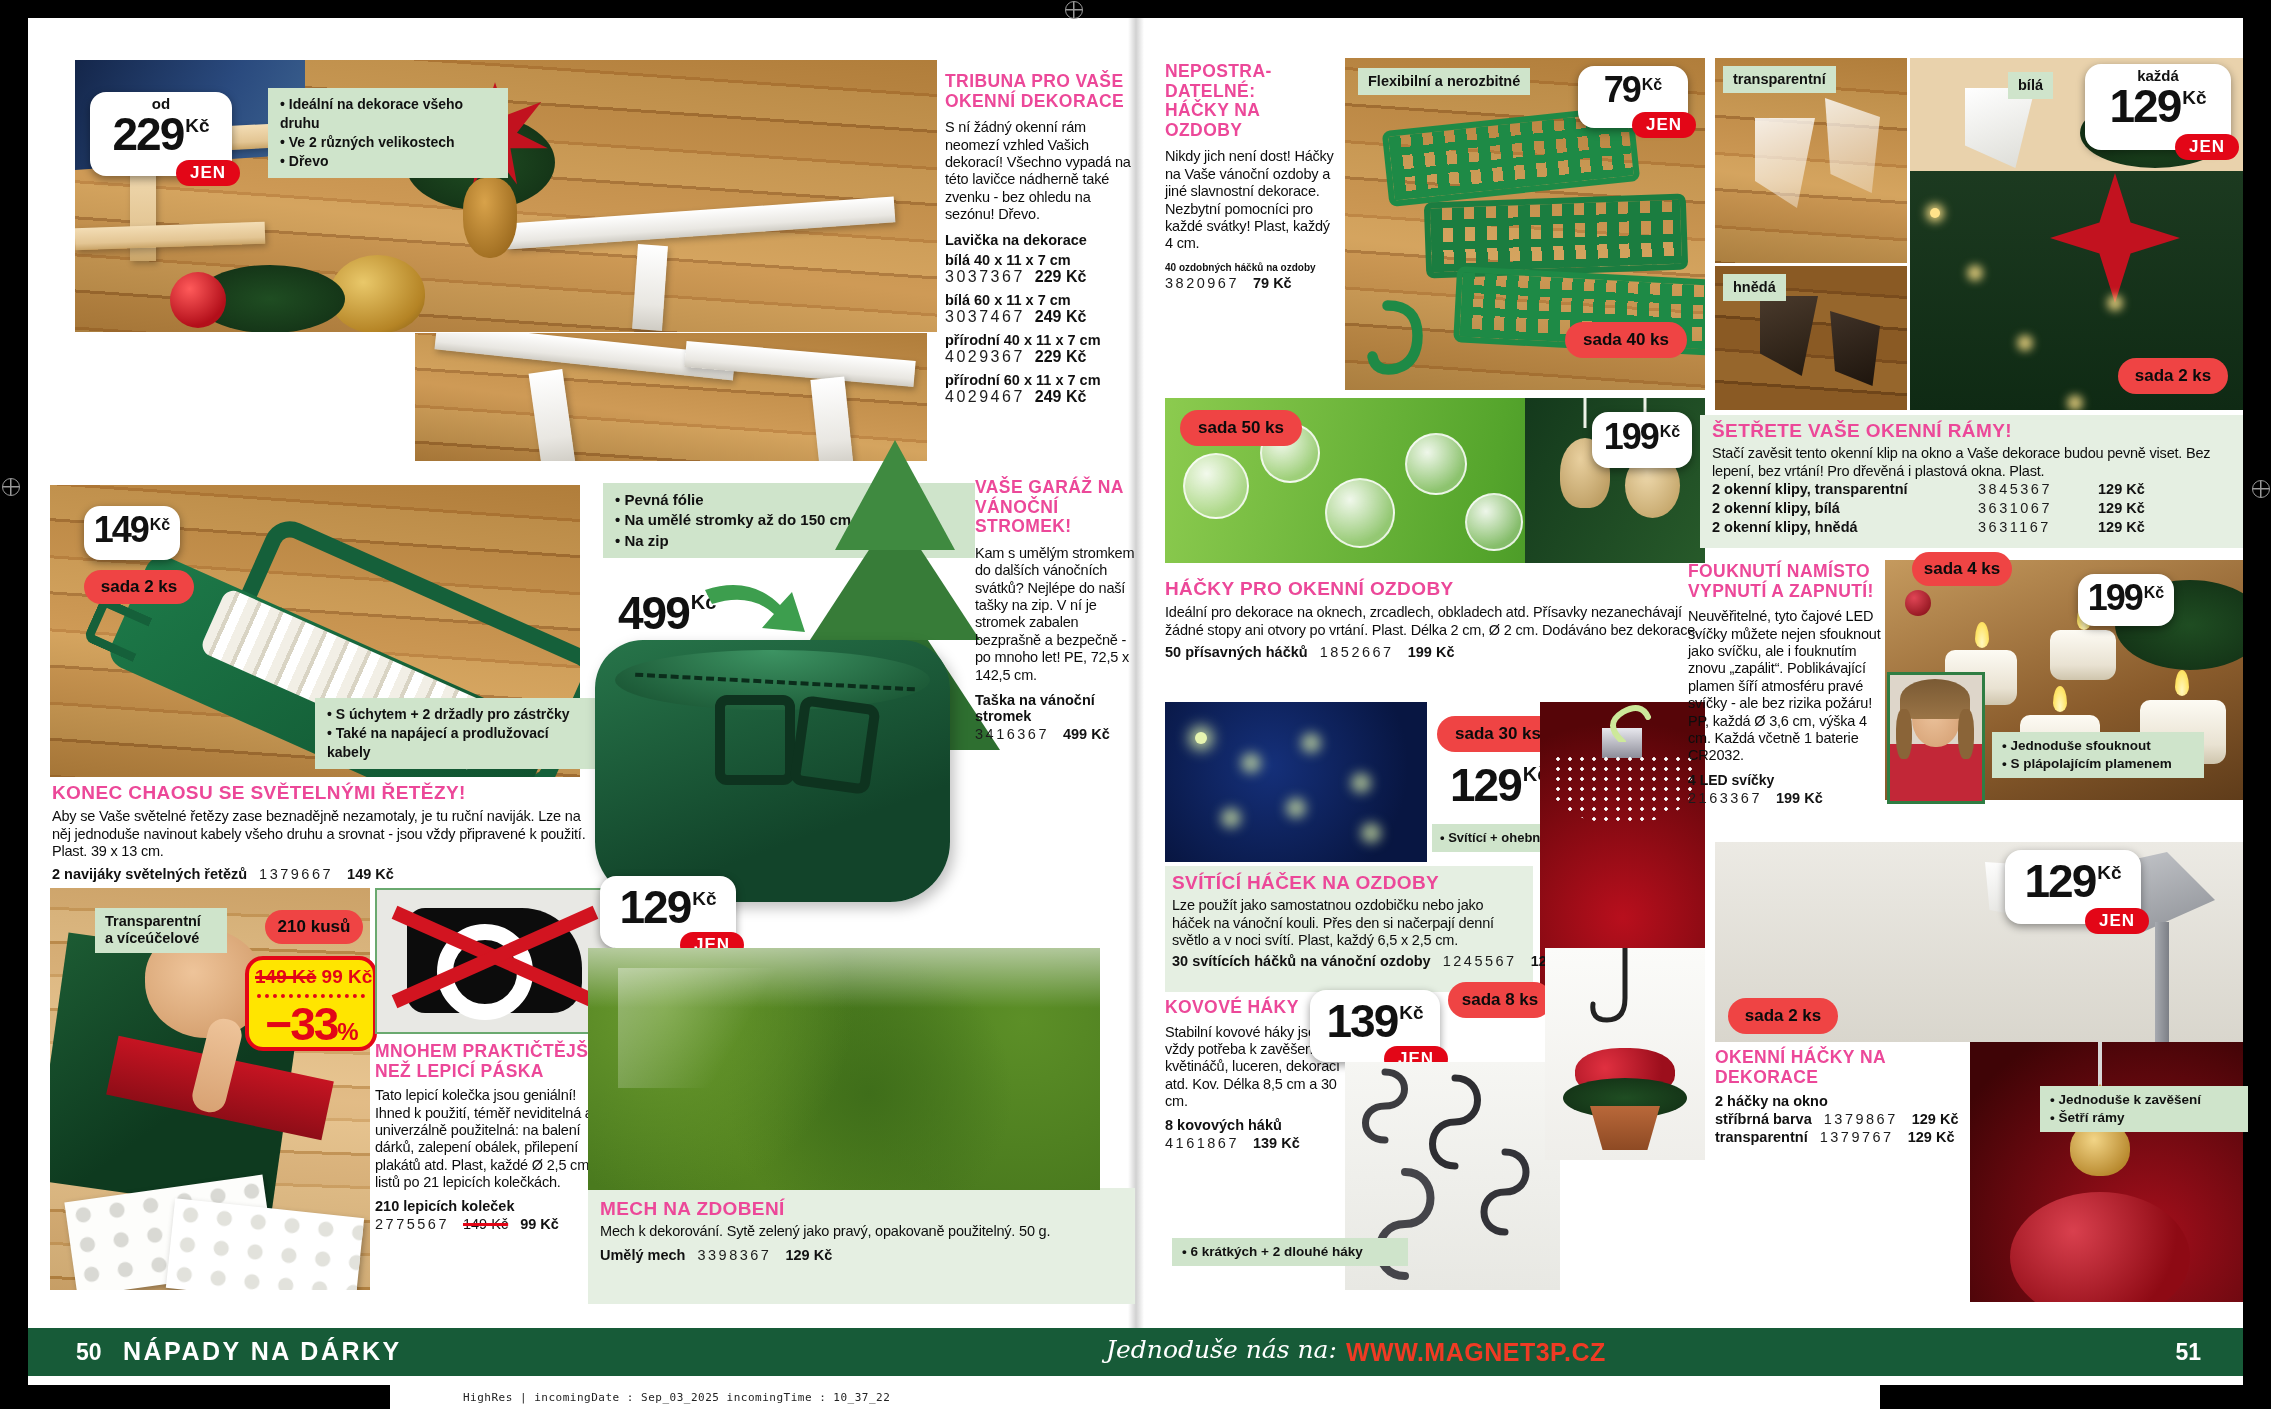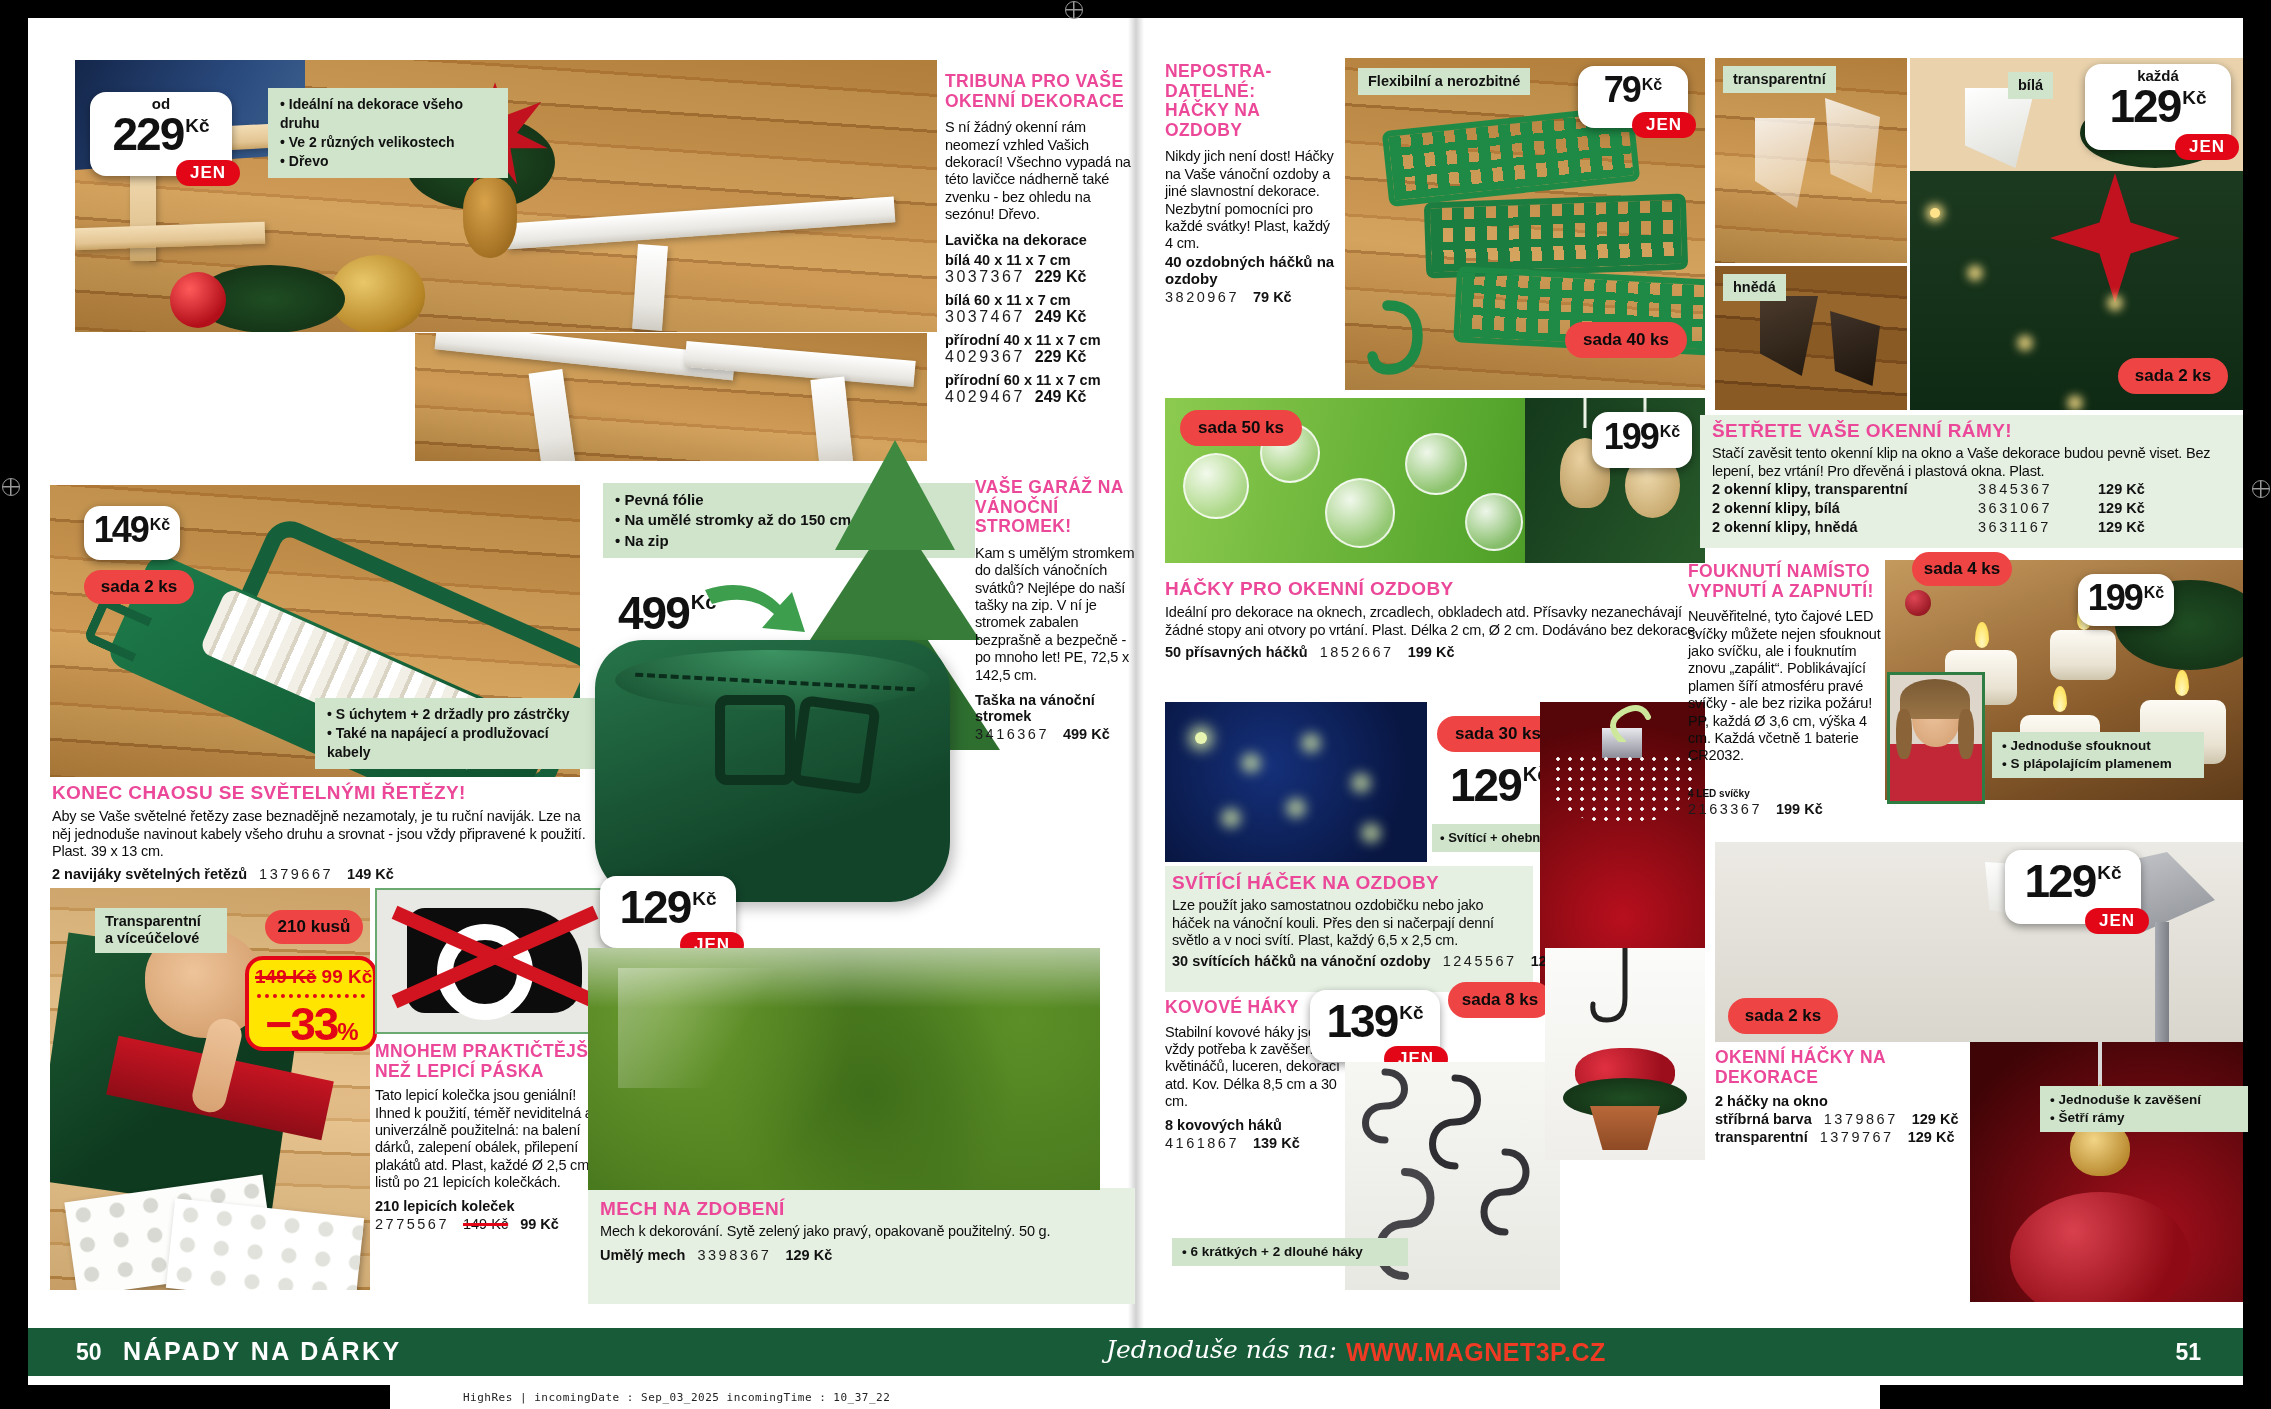--- a/index.html
+++ b/index.html
@@ -278,21 +278,21 @@
       <span class="op">129 Kč</span>
     </div>
   </div>
 
   <div class="abs" style="left:1165px;top:62px;width:172px">
     <div class="h-green h17">NEPOSTRA-
 DATELNÉ:
 HÁČKY NA
 OZDOBY</div>
     <div class="body" style="margin-top:8px">Nikdy jich není dost! Háčky na Vaše vánoční ozdoby a jiné slavnostní dekorace. Nezbytní pomocníci pro každé svátky! Plast, každý 4 cm.</div>
-    <div class="bold" style="margin-top:0;font-size:15px">40 ozdobných háčků na ozdoby</div>
+    <div class="bold" style="margin-top:9px;font-size:10px">40 ozdobných háčků na ozdoby</div>
     <div style="margin-top:2px;font-size:14.5px;white-space:nowrap">
       <span class="code" style="margin-left:0">3820967</span>
       <span class="op">79 Kč</span>
     </div>
   </div>
 
   <div class="abs photo wood" style="left:1345px;top:58px;width:360px;height:332px">
     <div class="abs" style="left:40px;top:60px;width:240px;height:64px;transform:rotate(-6deg);background:repeating-linear-gradient(90deg,#1e8a46 0 12px,transparent 12px 22px),repeating-linear-gradient(0deg,#1e8a46 0 8px,transparent 8px 22px);border:6px solid #1e8a46;border-radius:8px"></div>
     <div class="abs" style="left:80px;top:140px;width:250px;height:64px;transform:rotate(-2deg);background:repeating-linear-gradient(90deg,#1b7d40 0 12px,transparent 12px 22px),repeating-linear-gradient(0deg,#1b7d40 0 8px,transparent 8px 22px);border:6px solid #1b7d40;border-radius:8px"></div>
     <div class="abs" style="left:110px;top:215px;width:250px;height:64px;transform:rotate(3deg);background:repeating-linear-gradient(90deg,#1e8a46 0 12px,transparent 12px 22px),repeating-linear-gradient(0deg,#1e8a46 0 8px,transparent 8px 22px);border:6px solid #1e8a46;border-radius:8px"></div>
@@ -452,21 +452,21 @@
     <div style="display:flex;margin-top:3px">
       <span class="variant" style="width:258px">2 okenní klipy, hnědá</span>
       <span class="code" style="width:110px">3631167</span>
       <span class="op">129 Kč</span>
     </div>
   </div>
 
   <div class="abs" style="left:1688px;top:562px;width:200px">
     <div class="h-green h17">FOUKNUTÍ NAMÍSTO VYPNUTÍ A ZAPNUTÍ!</div>
     <div class="body" style="margin-top:7px">Neuvěřitelné, tyto čajové LED svíčky můžete nejen sfouknout jako svíčku, ale i fouknutím znovu „zapálit“. Poblikávající plamen šíří atmosféru pravé svíčky - ale bez rizika požáru! PP, každá Ø 3,6 cm, výška 4 cm. Každá včetně 1 baterie CR2032.</div>
-    <div class="bold" style="margin-top:23px;font-size:10px">4 LED svíčky</div>
+    <div class="bold" style="margin-top:7px;font-size:14px">4 LED svíčky</div>
     <div style="margin-top:2px;font-size:14.5px;white-space:nowrap">
       <span class="code" style="margin-left:0">2163367</span>
       <span class="op">199 Kč</span>
     </div>
   </div>
   <div class="abs photo" style="left:1885px;top:560px;width:358px;height:240px;background:linear-gradient(160deg,#c59a5e,#8a5c2c 60%,#5f3c1a)">
     <div class="abs greensprig" style="left:230px;top:20px;width:150px;height:90px"></div>
     <div class="abs tealight" style="left:60px;top:90px;width:72px;height:55px"></div>
     <div class="abs flame" style="left:90px;top:62px"></div>
     <div class="abs tealight" style="left:165px;top:70px;width:66px;height:50px"></div>

